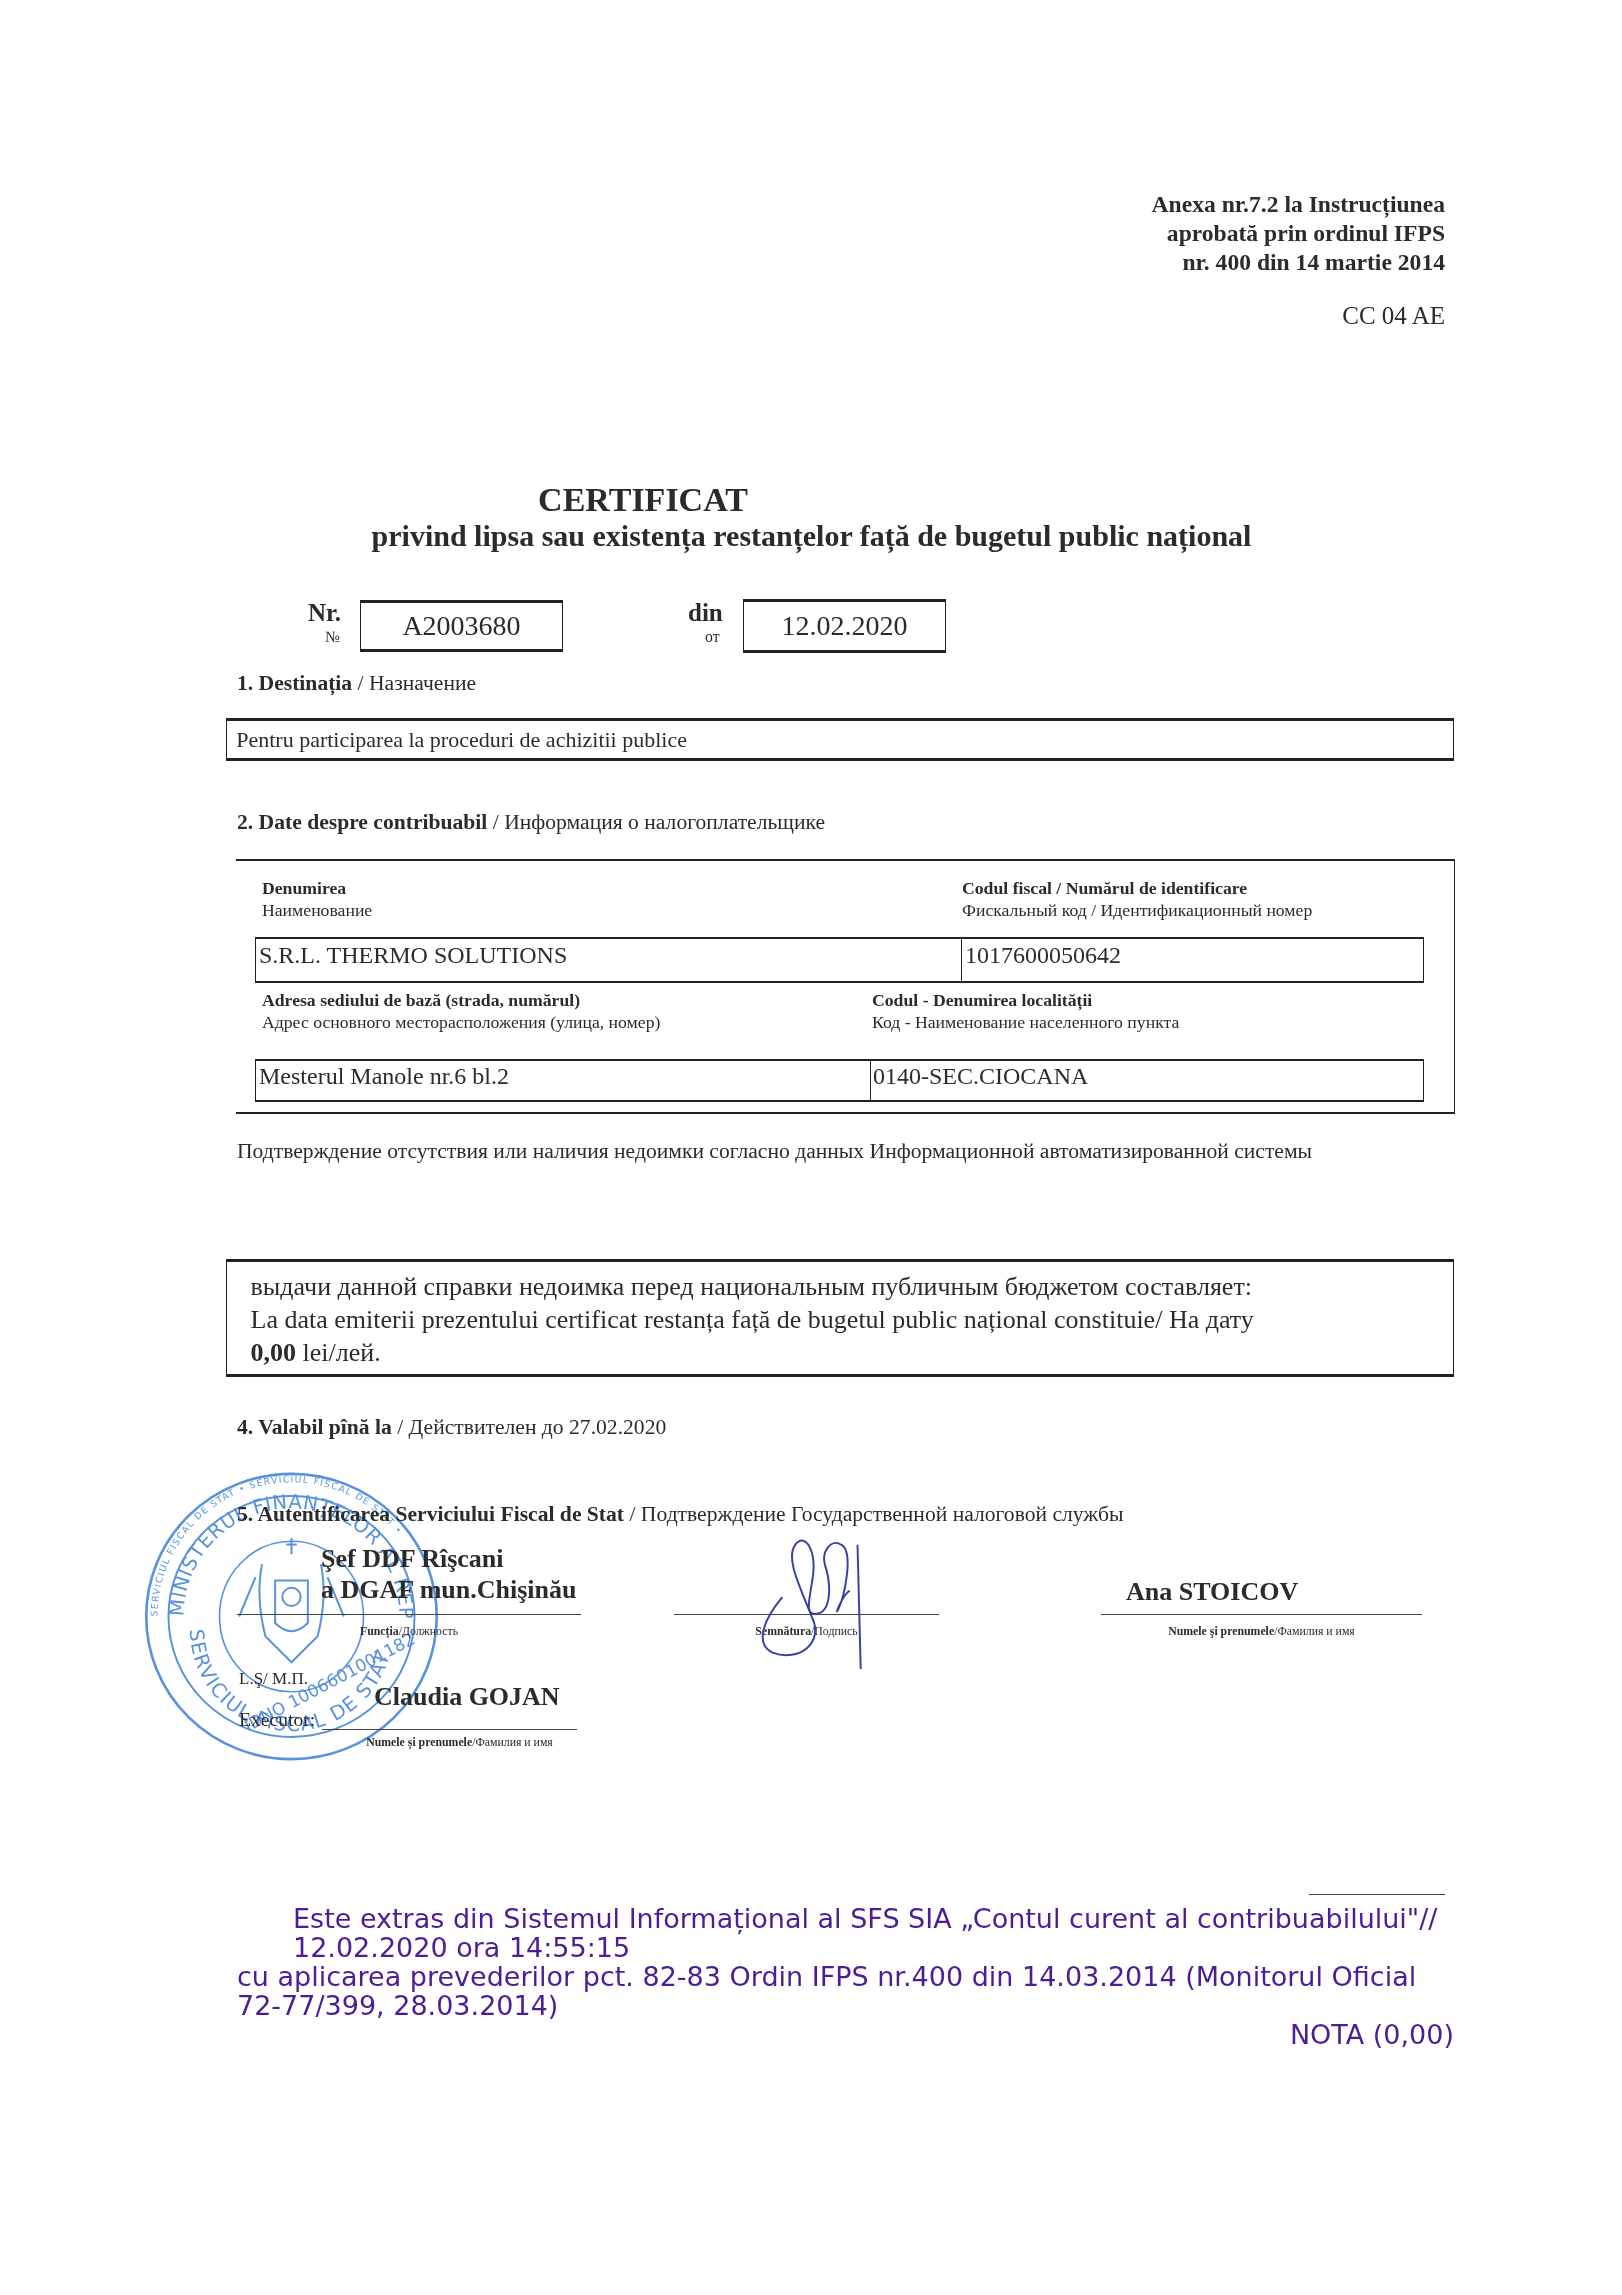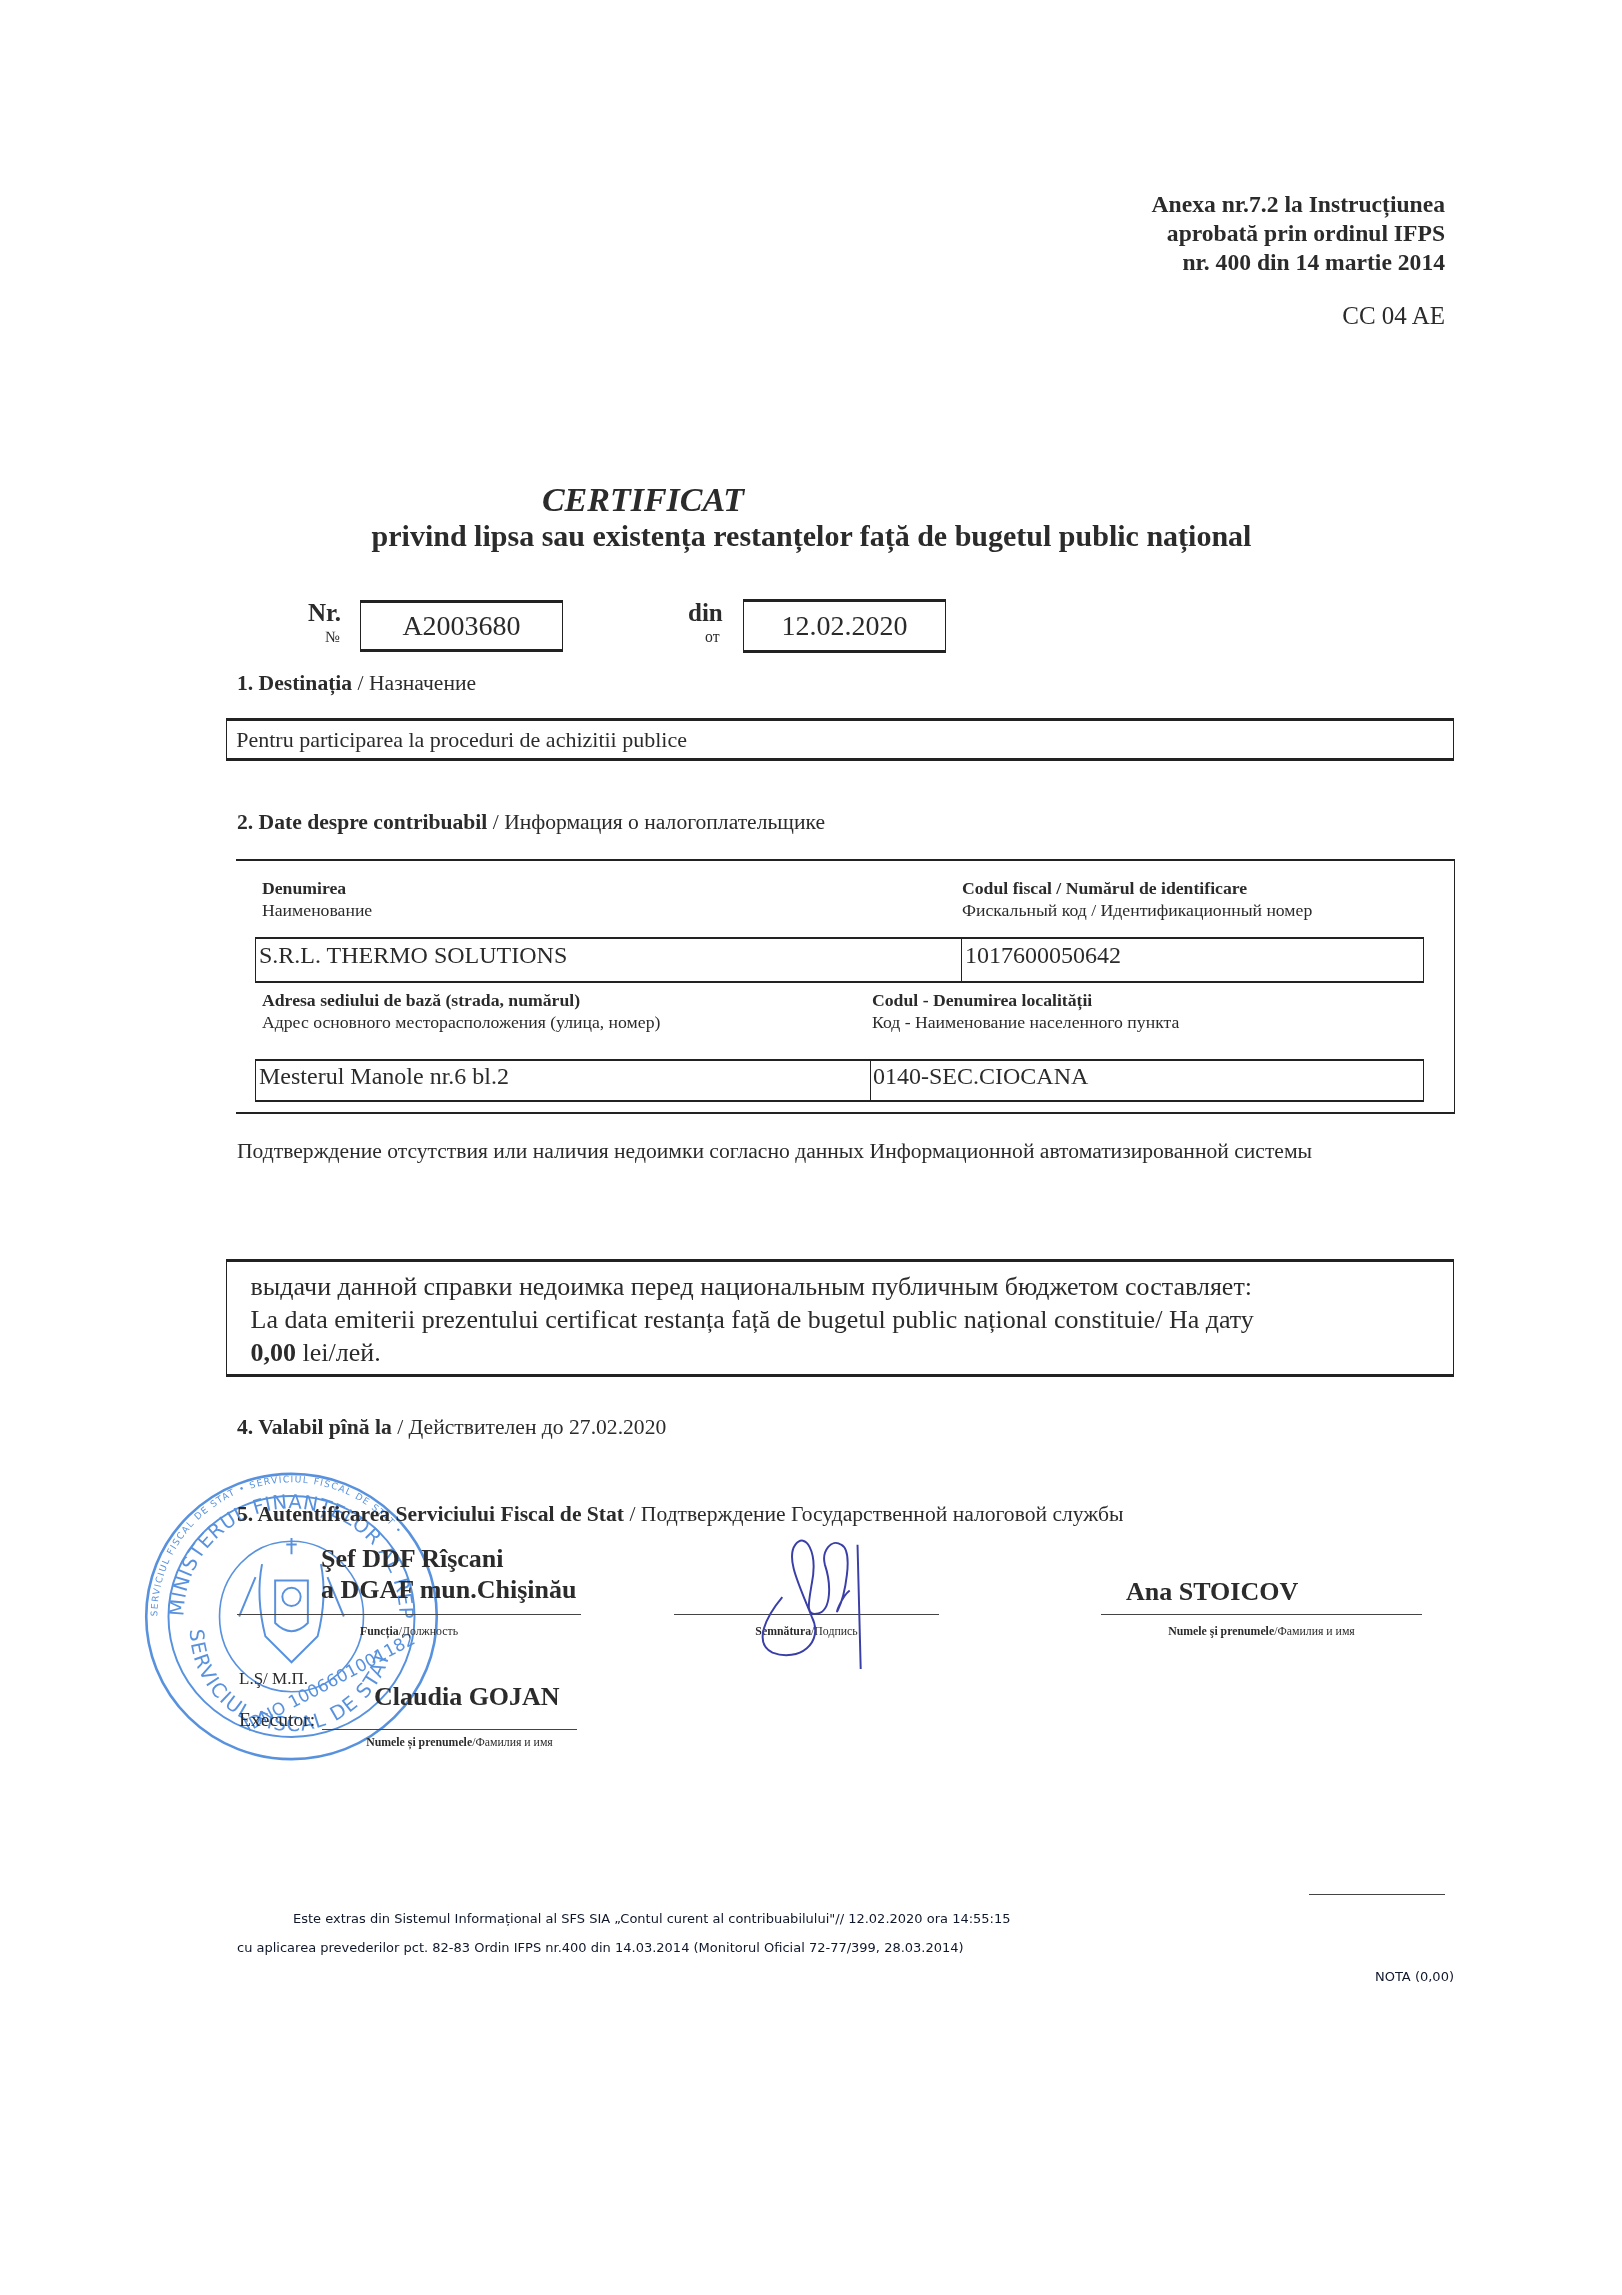--- a/index.html
+++ b/index.html
@@ -2,32 +2,32 @@
 <html style="font-size:10.5px"><head>
 <meta charset="utf-8">
 <style>
   html, body { margin:0; padding:0; background:#ffffff; }
   body { width:1623px; height:2295px; position:relative; overflow:hidden;
          font-family:"Liberation Serif","DejaVu Serif",serif; color:#2b2b2b; }
   .abs { position:absolute; }
   .b { font-weight:bold; }
   .annex { right:178px; top:190px; text-align:right; font-size:23.6px; line-height:29px; font-weight:bold; }
   .code { right:178px; top:302px; font-size:25px; }
-  .title { left:0; width:1286px; top:481px; text-align:center; font-size:34px; font-weight:bold;font-style:italic; }
+  .title { left:0; width:1286px; top:481px; text-align:center; font-size:34px; font-weight:bold; }
   .subtitle { left:0; width:1623px; top:519px; text-align:center; font-size:30px; font-weight:bold; }
   .box { position:absolute; border:1.3px solid #222; border-top-width:3.3px; border-bottom-width:3.3px; box-sizing:border-box; background:#fff; }
   .box-val { font-size:28px; }
   .sect { font-size:21.6px; }
   .sect .b { font-weight:bold; }
   .field-lbl { font-size:17.7px; line-height:22px; }
   .field-val { font-size:24px; }
   .statement { font-size:26px; line-height:33px; }
   .sigline { position:absolute; height:0; border-top:1.3px solid #444; }
   .caption { font-size:11.8px; text-align:center; position:absolute; }
-  .footer { font-family:"DejaVu Sans","Liberation Sans",sans-serif; font-size:13px; line-height:29px; color:#0f172a; }
+  .footer { font-family:"DejaVu Sans","Liberation Sans",sans-serif; font-size:27px; line-height:29px; color:#4c1d95; }
 </style>
 </head>
 <body>
 
 <div class="abs annex">
   <div>Anexa nr.7.2 la Instrucțiunea</div>
   <div>aprobată prin ordinul IFPS</div>
   <div>nr. 400 din 14 martie 2014</div>
 </div>
 <div class="abs code">CC 04 AE</div>

